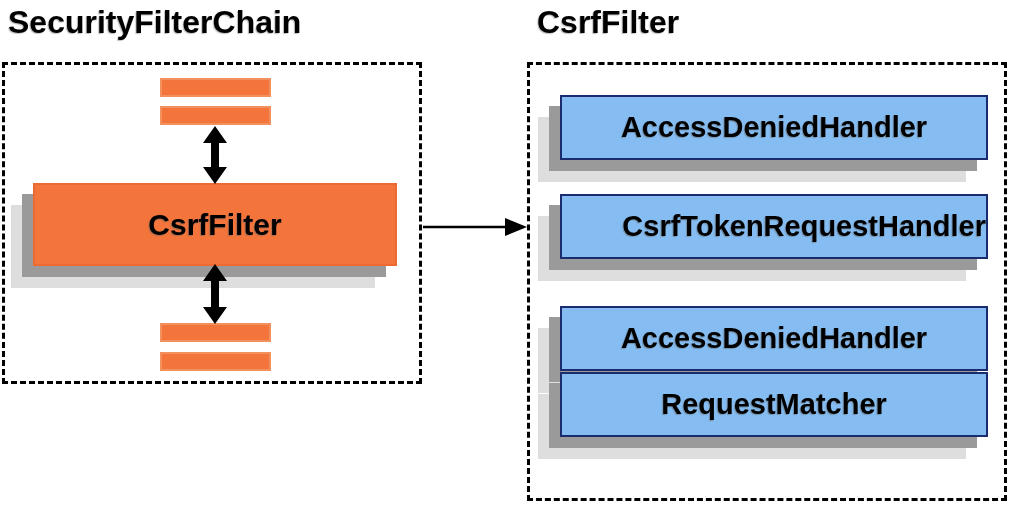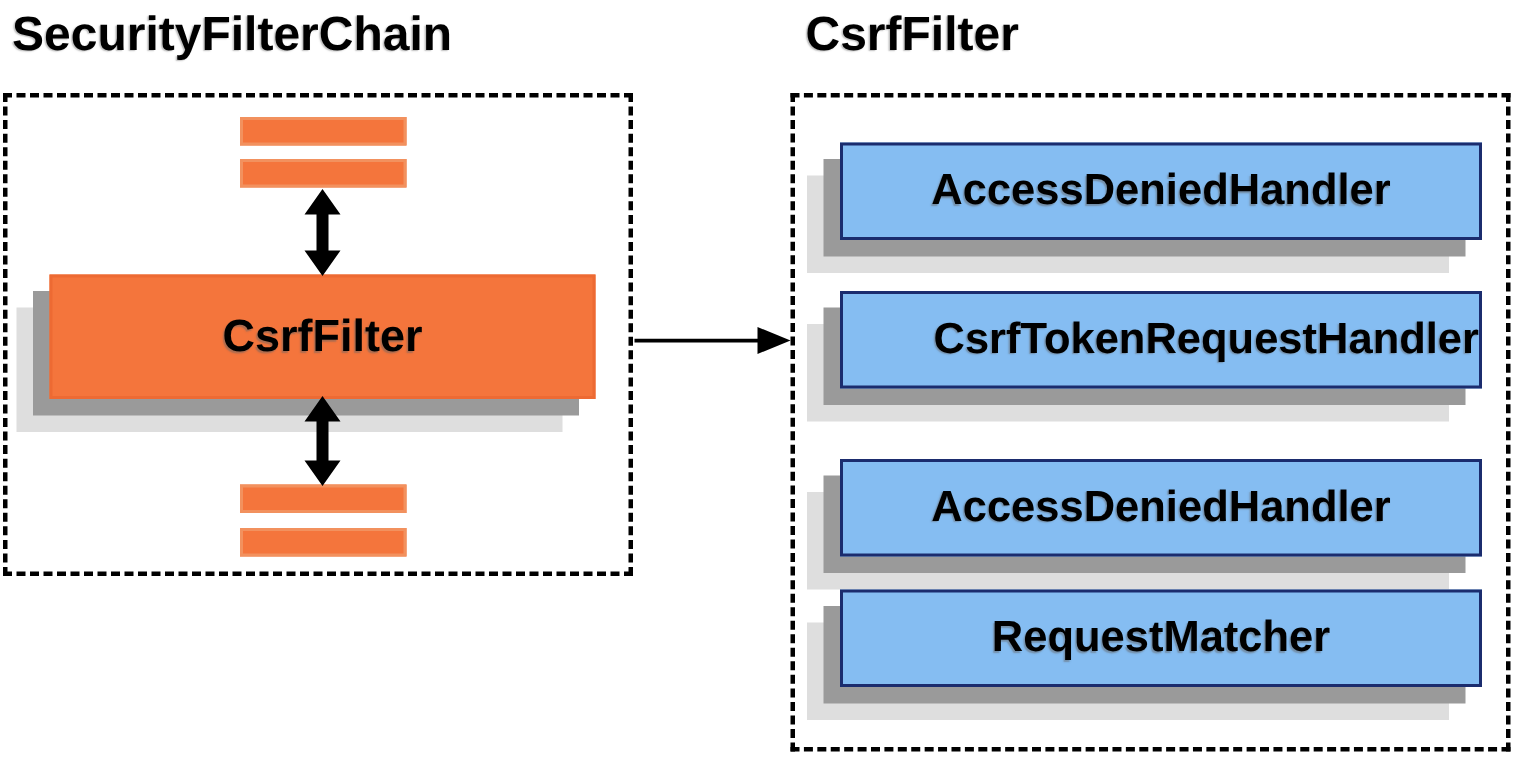--- a/index.html
+++ b/index.html
@@ -79,21 +79,21 @@
     left: 560px;
     width: 428px;
     height: 65px;
     background: #85BDF2;
     border: 2px solid #1B2C6E;
     font-size: 29px;
   }
   #component-box-0 { top: 95px; }
   #component-box-1 { top: 194px; justify-content: flex-end; }
   #component-box-2 { top: 306px; text-align: center; }
-  #component-box-3 { top: 393px; }
+  #component-box-3 { top: 372px; }
 
   #arrow-layer {
     position: absolute;
     left: 0; top: 0;
     width: 1010px; height: 505px;
     pointer-events: none;
   }
 </style>
 </head>
 <body>

